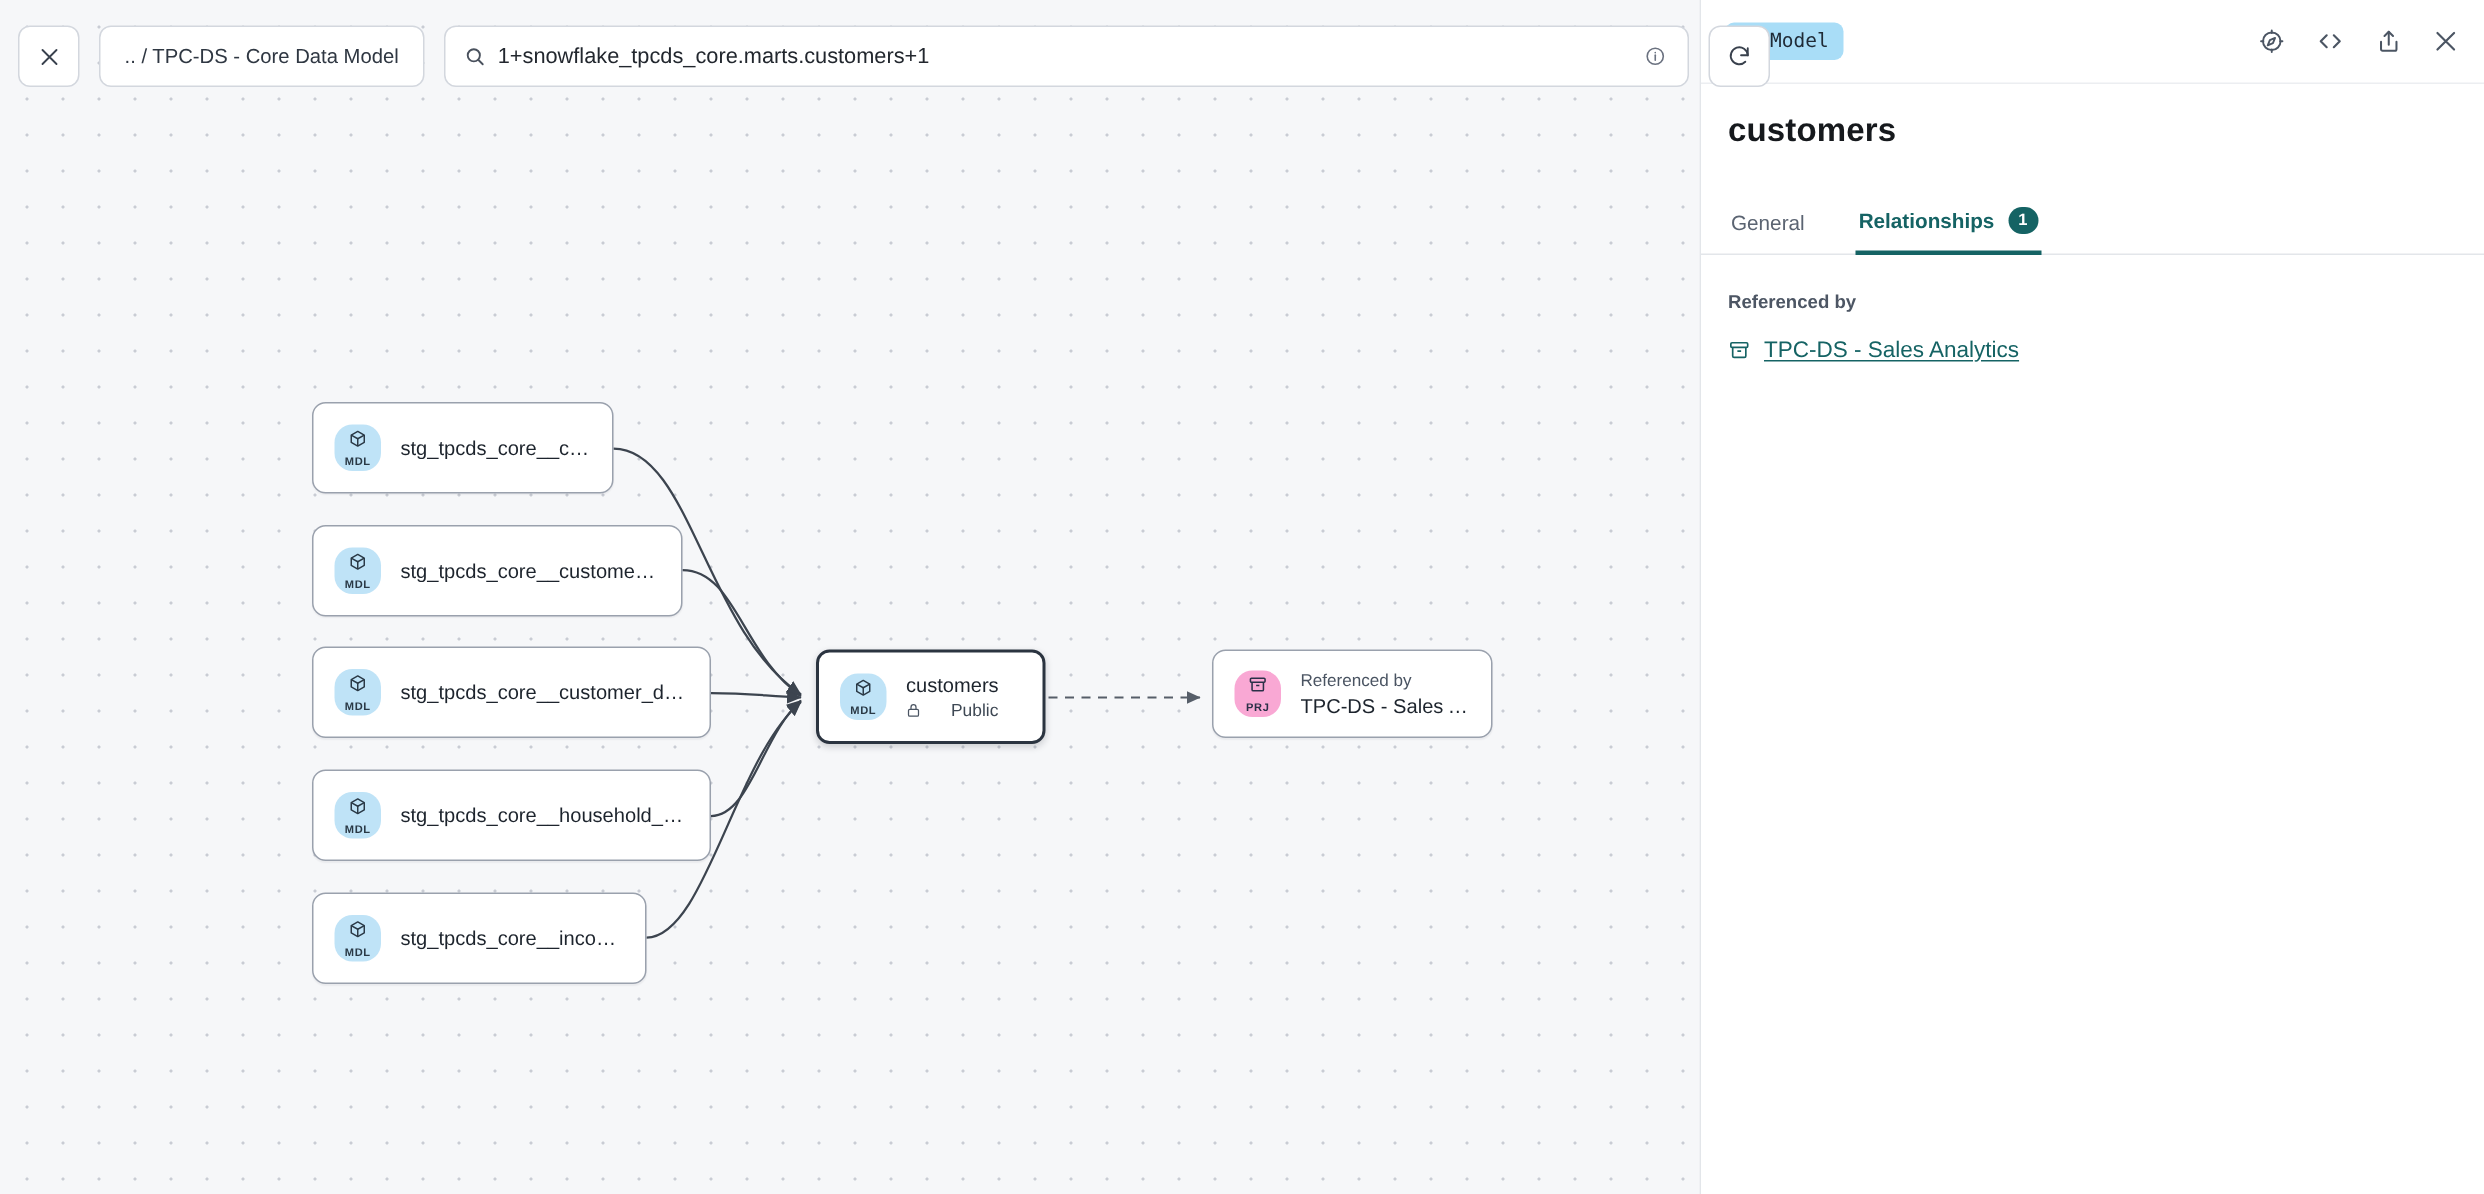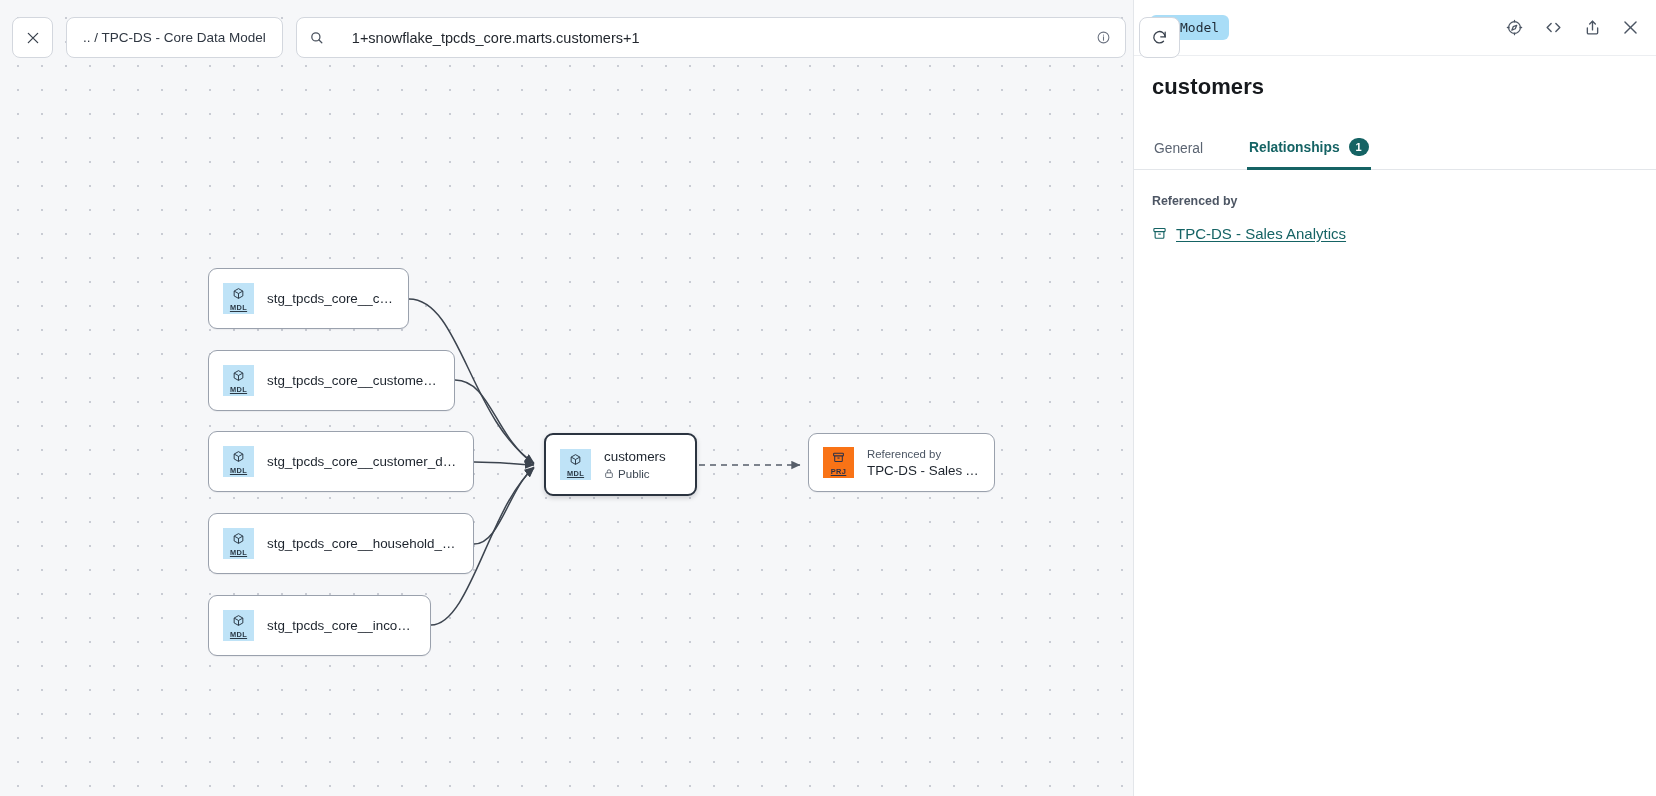--- a/index.html
+++ b/index.html
@@ -47,21 +47,21 @@
   #breadcrumb {
     padding: 0 16px;
     font-size: 13.5px;
     color: #2f3742;
     white-space: nowrap;
   }
   #search-box {
     width: 830px;
     height: 41px;
     padding: 0 14px 0 12px;
-    gap: 28px;
+    gap: 8px;
     justify-content: space-between;
   }
   #search-value {
     flex: 1;
     font-size: 14.5px;
     color: #22272e;
     white-space: nowrap;
     overflow: hidden;
   }
   .icon { display: inline-flex; align-items: center; justify-content: center; }
@@ -80,47 +80,46 @@
     cursor: pointer;
     z-index: 3;
     box-shadow: 0 1px 1px rgba(16,22,35,.05);
   }
   .node.selected {
     border: 2px solid #2b3440;
     box-shadow: 0 2px 5px rgba(16,22,35,.18);
   }
   .badge {
     width: 31px; height: 31px;
-    border-radius: 0;
+    border-radius: 12px;
     display: flex;
     flex-direction: column;
     align-items: center;
     justify-content: center;
     flex: 0 0 31px;
     line-height: 1;
-    text-decoration: underline;
   }
   .badge.mdl { background: #bfe3f7; color: #2a3946; }
-  .badge.prj { background: #f97316; color: #2a3048; }
+  .badge.prj { background: #f9a8d4; color: #2a3048; }
   .badge .bi { margin-top: 1px; }
   .badge .bt { font-size: 7.4px; font-weight: 700; letter-spacing: .4px; margin-top: 1px; font-family: "Liberation Sans", sans-serif; }
   .node-body { min-width: 0; overflow: hidden; }
   .node-title {
     font-size: 13.4px;
     color: #1d242d;
     white-space: nowrap;
     overflow: hidden;
     text-overflow: ellipsis;
   }
   .node-sub {
     font-size: 11.6px;
     color: #3e4854;
     display: flex;
     align-items: center;
-    gap: 4px;
+    gap: 20px;
     margin-top: 3px;
   }
   .node-sub-top {
     font-size: 11.4px;
     color: #4a5462;
     margin-bottom: 3px;
   }
 
   
   #panel {
@@ -155,21 +154,21 @@
     gap: 19px;
     color: #4b5563;
   }
   .act { cursor: pointer; display: flex; align-items: center; }
   #panel-head { padding: 18px 18px 0 18px; }
   #entity-name { font-size: 22px; font-weight: bold; color: #16191d; letter-spacing: .1px; }
   #entity-source { font-size: 13px; color: #3b4450; margin-top: 8px; }
   #tabs {
     display: flex;
     align-items: flex-end;
-    gap: 42px;
+    gap: 32px;
     margin-top: 30px;
     border-bottom: 1px solid #e3e6ea;
     padding-left: 18px;
   }
   .tab {
     display: flex;
     align-items: center;
     gap: 9px;
     padding: 8px 2px 11px 2px;
     font-size: 13.8px;

